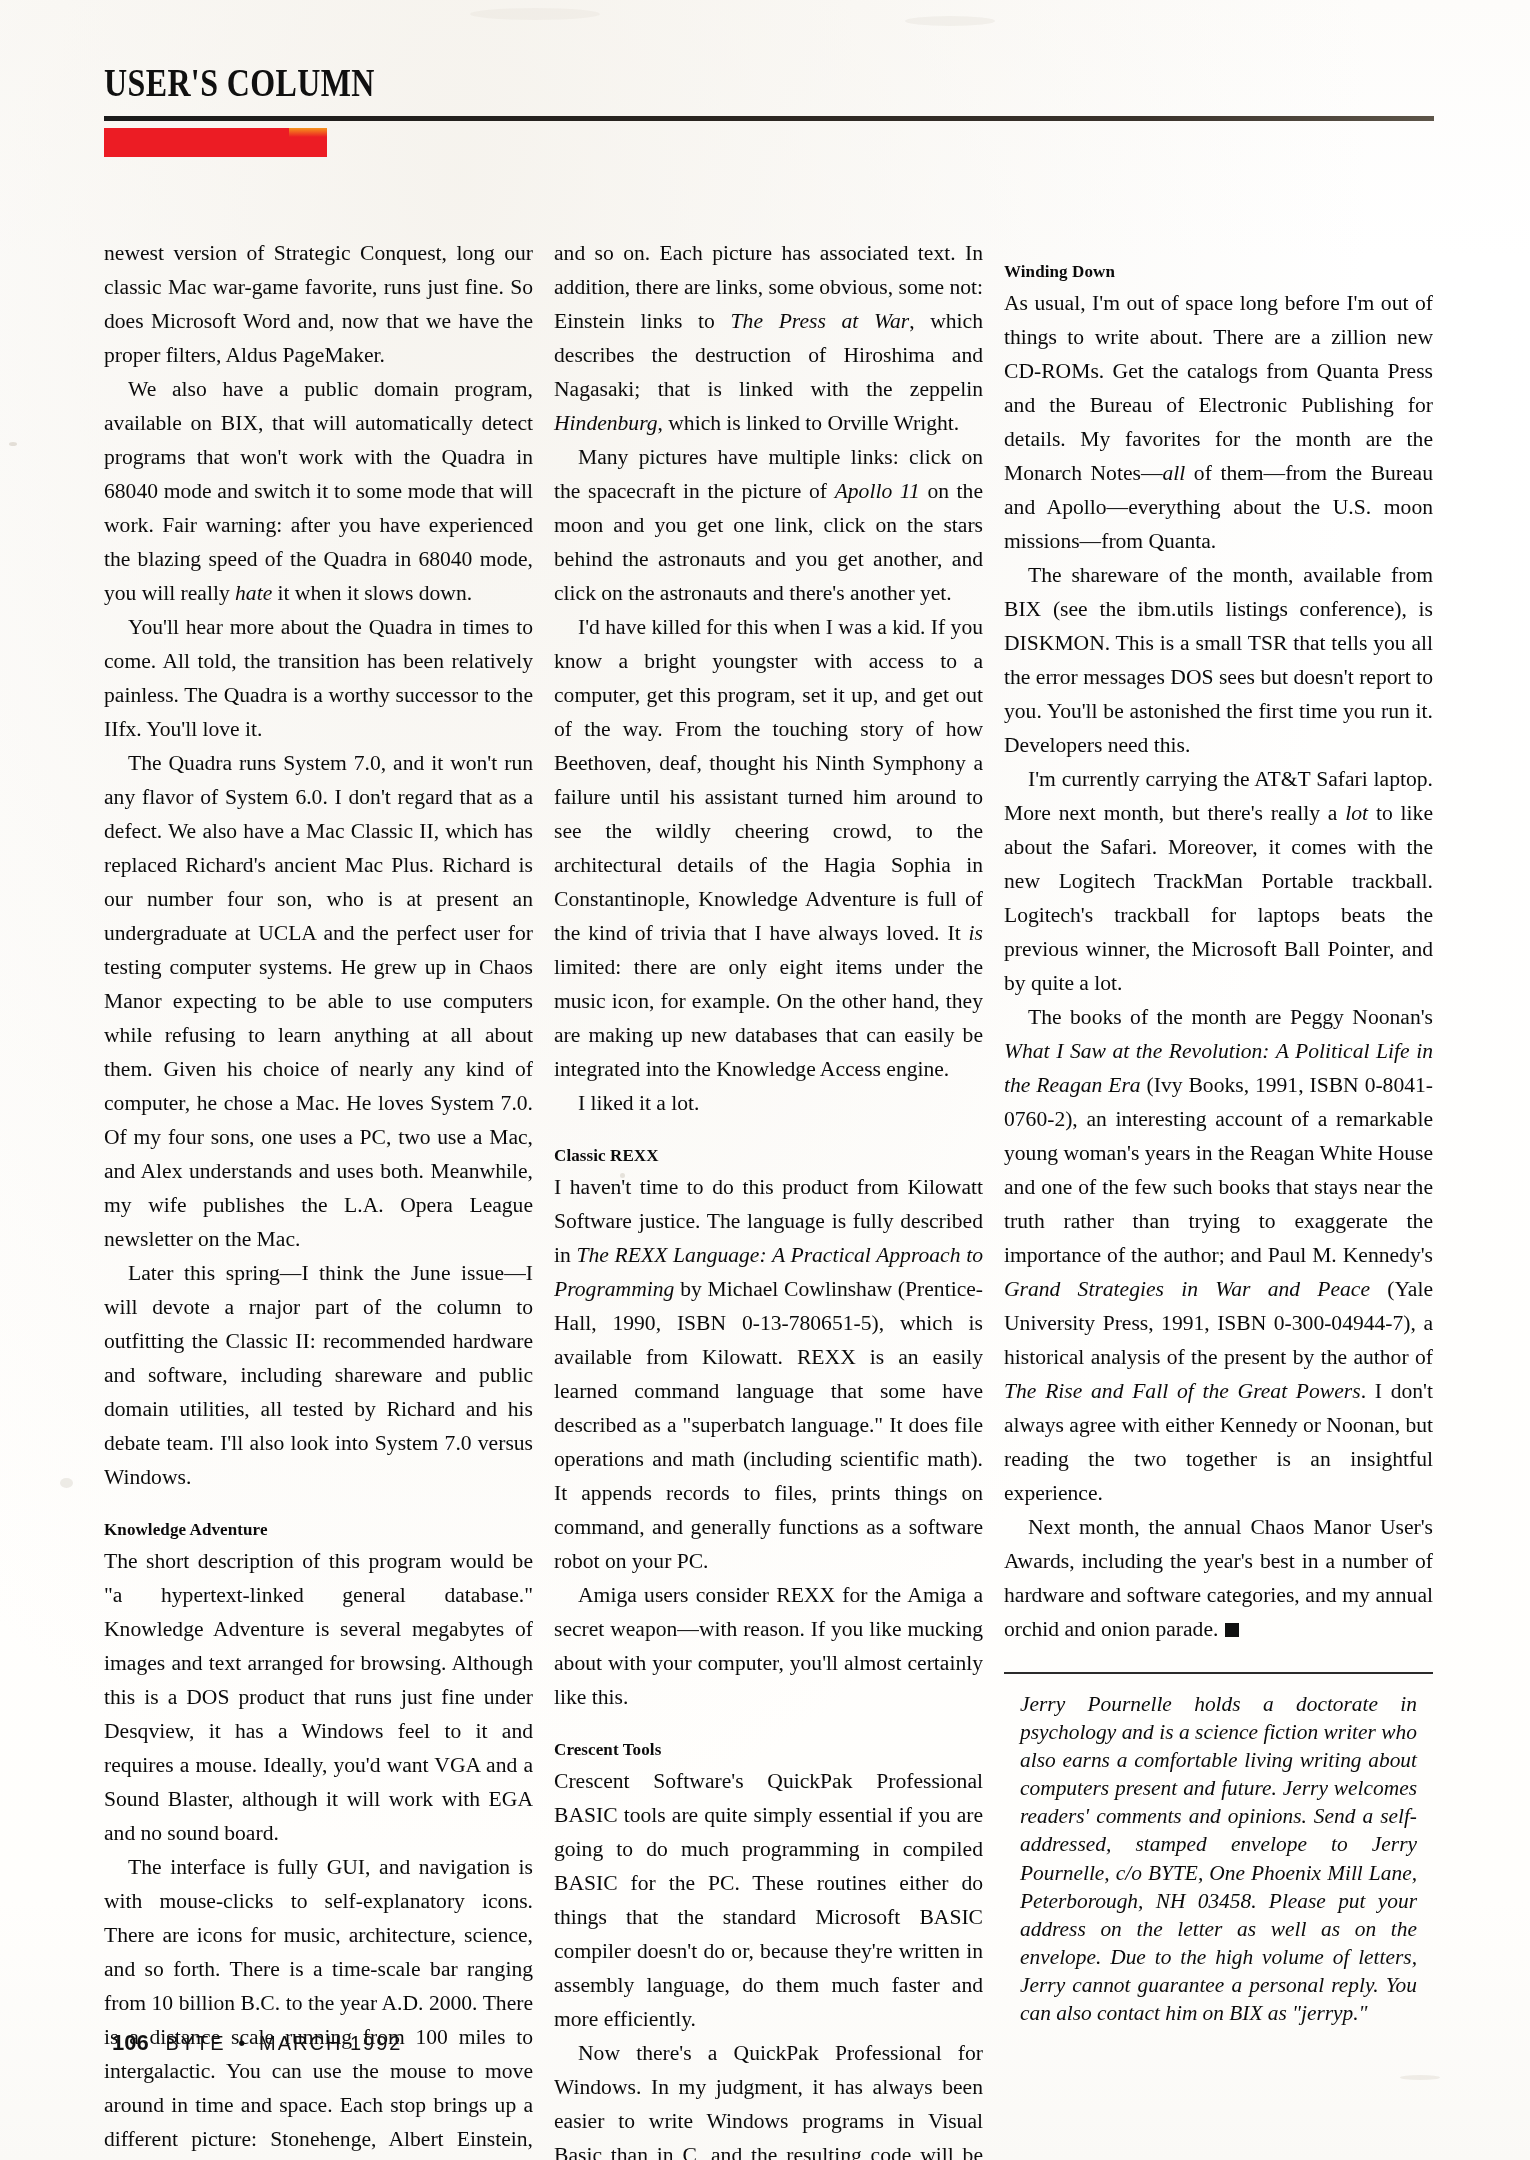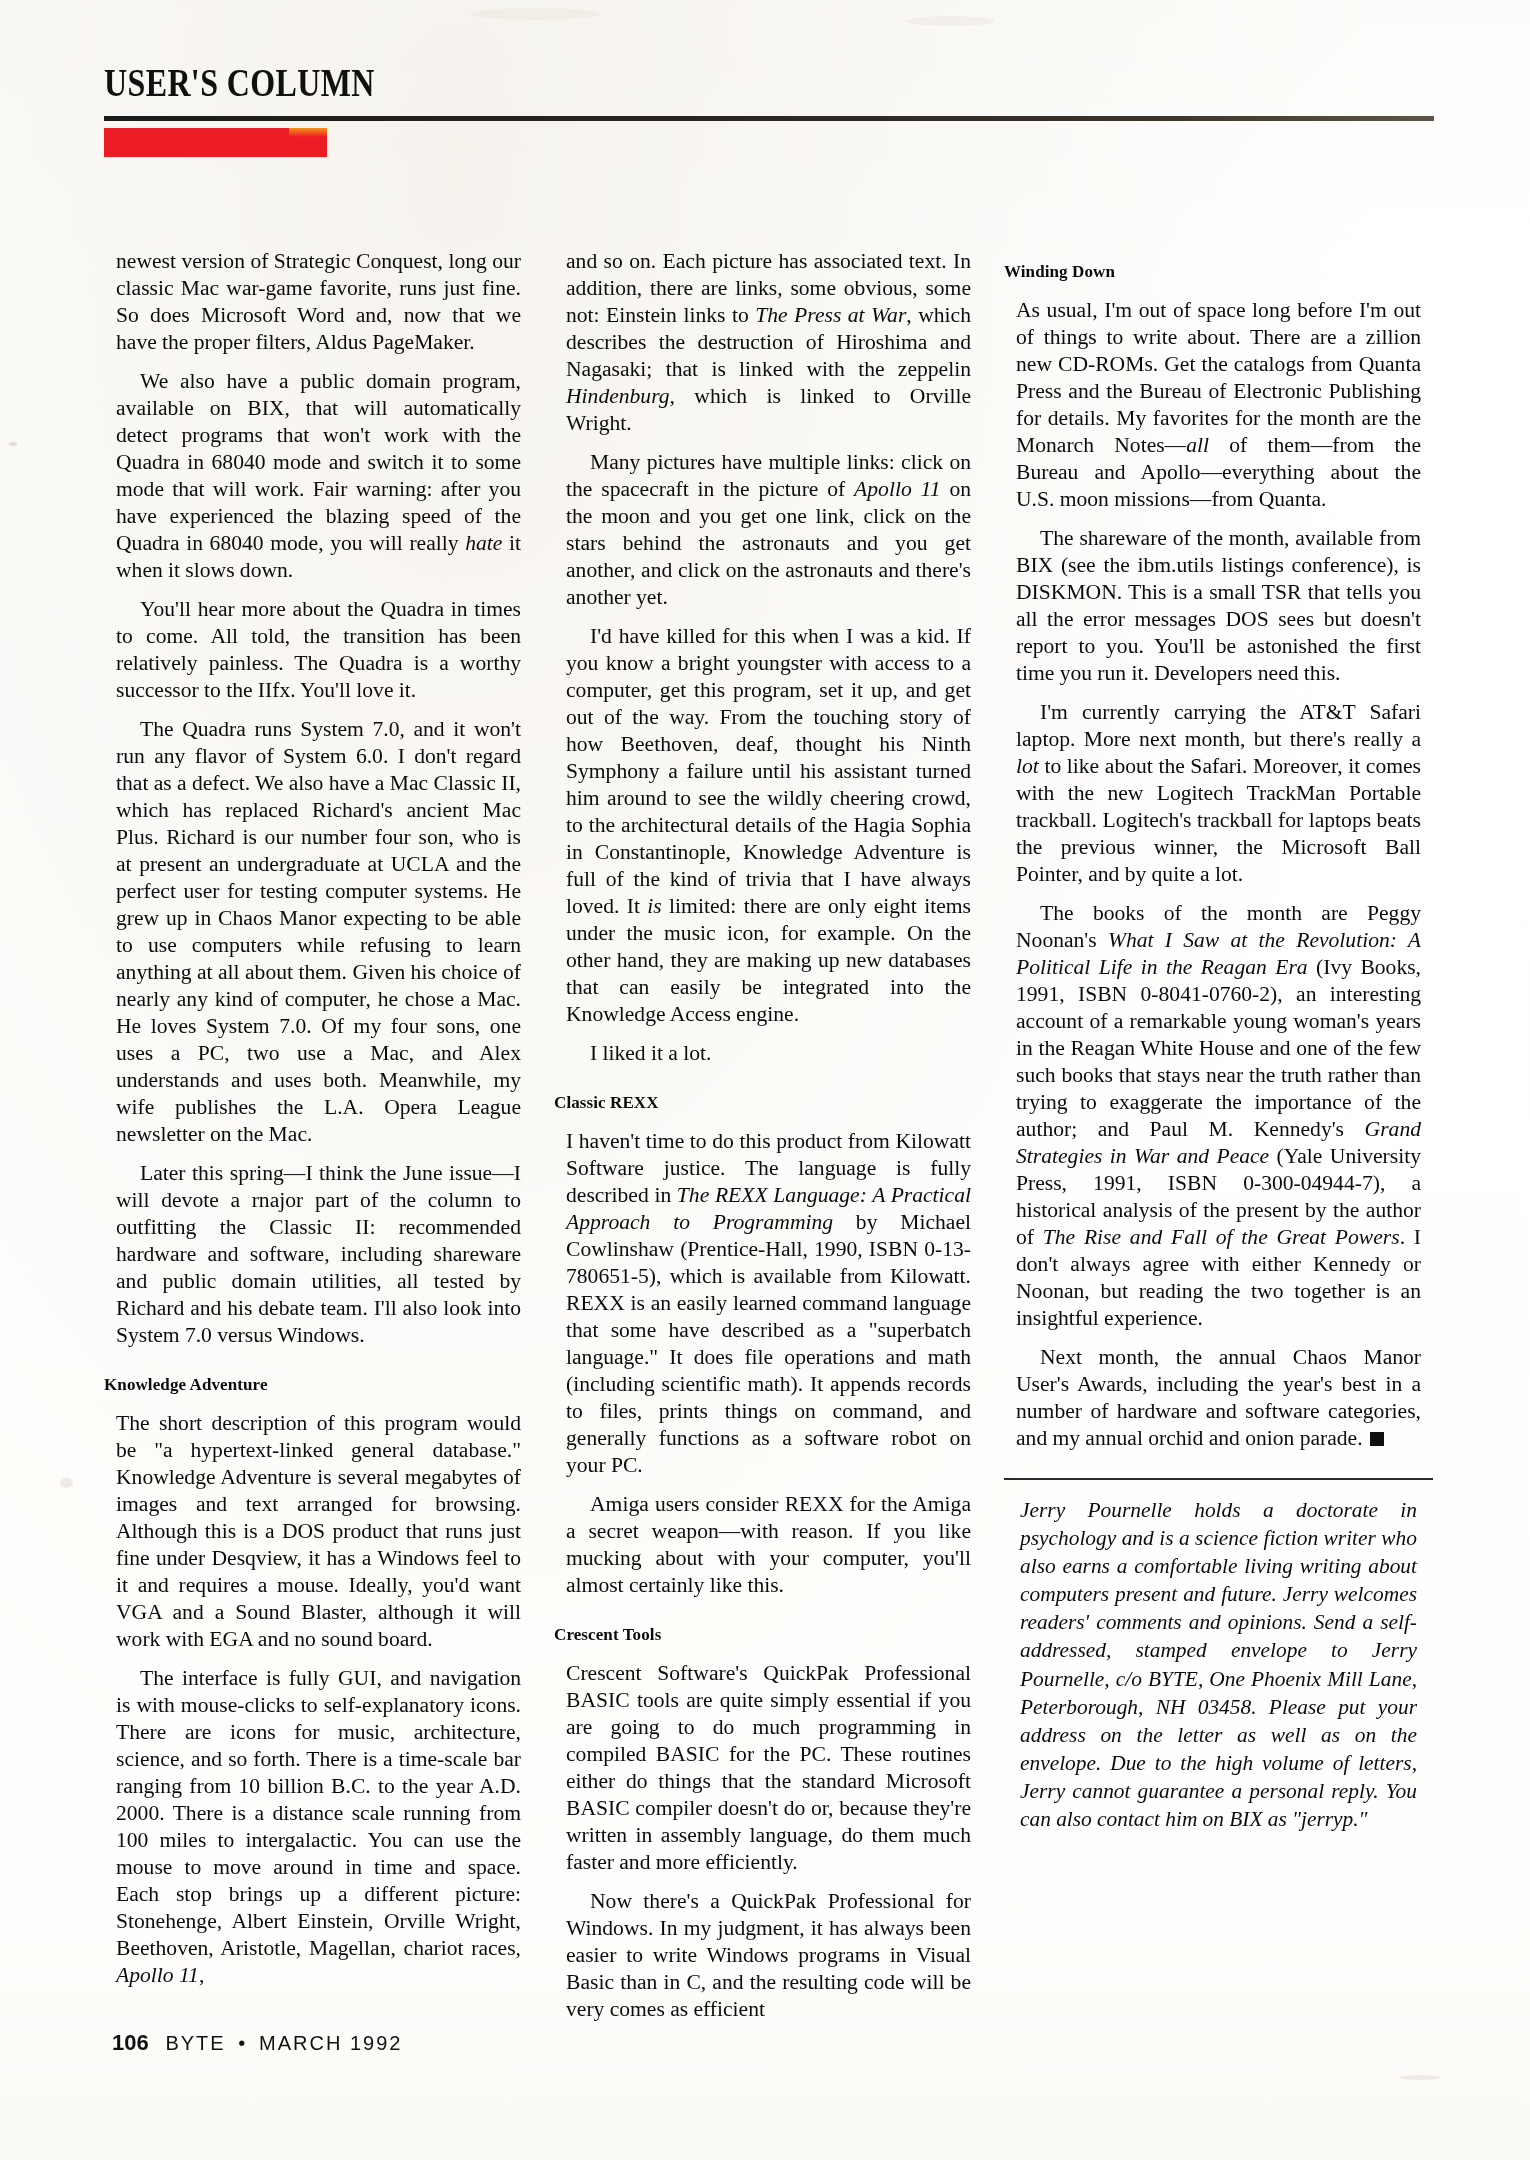--- a/index.html
+++ b/index.html
@@ -49,23 +49,23 @@
   .cols{
     position:absolute;left:104px;top:236px;
     width:1330px;height:1790px;
     display:flex;
     gap:21px;
   }
   .col{width:429px;position:relative;}
   .col > * {max-width:429px;}
 
   p{
-    margin:12px;
+    margin:0;
     font-size:21.6px;
-    line-height:27px;
+    line-height:34px;
     text-align:justify;
     text-justify:inter-word;
     hyphens:none;
     word-spacing:-0.1px;
   }
   p.indent{text-indent:24px;}
   h3{
     margin:22px 0 1px 0;
     font-size:17px;
     line-height:27px;

